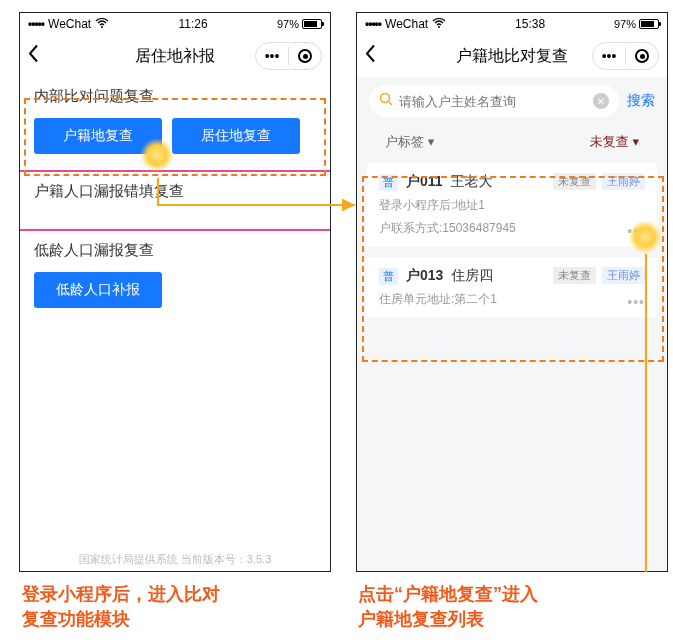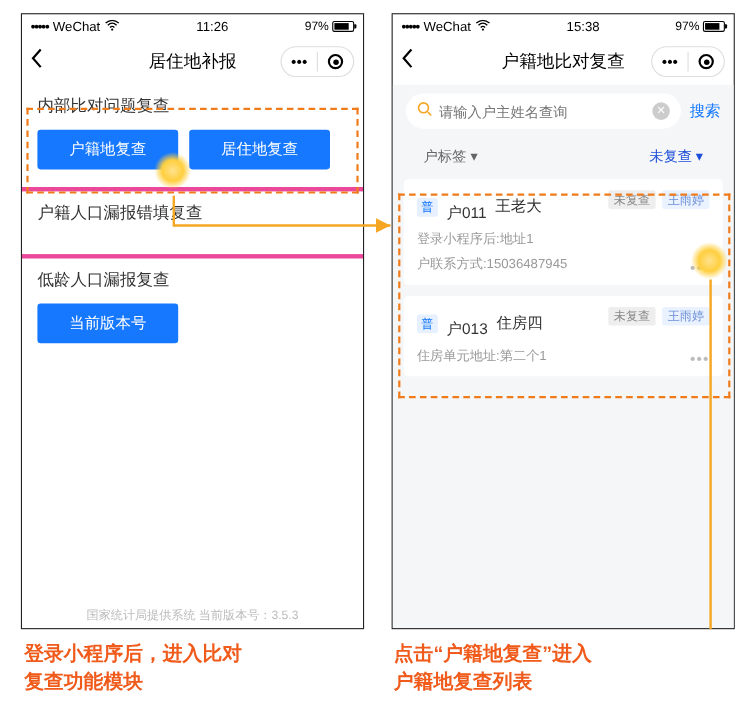--- a/index.html
+++ b/index.html
@@ -17,39 +17,39 @@
   .battery .fill { position: absolute; left: 1px; top: 1px; bottom: 1px; width: 70%; background: #000; }
   
   .navbar { height: 42px; display: flex; align-items: center; justify-content: center; position: relative; font-size: 16px; font-weight: 500; }
   .navbar .back { position: absolute; left: 8px; top: 50%; transform: translateY(-50%); font-size: 20px; }
   .navbar .capsule { position: absolute; right: 8px; top: 50%; transform: translateY(-50%); display: flex; align-items: center; border: 1px solid #ddd; border-radius: 14px; height: 28px; overflow: hidden; background: #fff; }
   .capsule .cap-btn { width: 32px; height: 100%; display: flex; align-items: center; justify-content: center; font-size: 14px; }
   .capsule .divider { width: 1px; height: 18px; background: #ddd; }
   .target-ring { width: 14px; height: 14px; border: 2px solid #000; border-radius: 50%; display: flex; align-items: center; justify-content: center; }
   .target-ring::after { content: ""; width: 5px; height: 5px; background: #000; border-radius: 50%; }
   
-  .section { padding: 10px 14px 16px; border-bottom: 4px solid #ec4899; }
+  .section { padding: 10px 14px 16px; border-bottom: 2px solid #ec4899; }
   .section-title { font-size: 15px; color: #333; margin-bottom: 12px; }
   .btn-row { display: flex; flex-wrap: wrap; gap: 10px; }
   .blue-btn { background: #1677ff; color: #fff; font-size: 14px; padding: 9px 1px; width: 128px; text-align: center; border-radius: 3px; }
   .footer-text { position: absolute; bottom: 4px; left: 0; right: 0; text-align: center; font-size: 11px; color: #bbb; }
   
   .right-body { background: #f5f6f8; height: calc(100% - 64px); }
   .search-row { display: flex; align-items: center; padding: 8px 12px; gap: 8px; }
   .search-box { flex: 1; background: #fff; border-radius: 16px; height: 32px; display: flex; align-items: center; padding: 0 10px; gap: 6px; }
   .search-box input { border: none; outline: none; flex: 1; font-size: 13px; color: #999; background: transparent; }
   .search-box .clear { width: 16px; height: 16px; background: #ccc; border-radius: 50%; color: #fff; font-size: 10px; display: flex; align-items: center; justify-content: center; }
   .search-btn { color: #1677ff; font-size: 14px; }
   .filter-row { display: flex; justify-content: space-between; padding: 8px 28px 12px; font-size: 13px; }
   .filter-left { color: #666; }
-  .filter-right { color: #1d4ed8; font-family: Liberation Serif, serif; }
+  .filter-right { color: #7f1d1d; }
   .card { background: #fff; margin: 0 10px 10px; border-radius: 4px; padding: 10px 12px; position: relative; }
   .card-head { display: flex; align-items: center; gap: 8px; font-size: 14px; }
   .tag-pu { background: #e6f0ff; color: #1677ff; font-size: 11px; padding: 1px 4px; border-radius: 2px; }
-  .card-head .code { color: #333; font-weight: 400; margin-top: 12px; }
+  .card-head .code { color: #333; font-weight: 700; }
   .card-head .name { color: #333; font-weight: 500; }
   .card-right { position: absolute; right: 12px; top: 10px; display: flex; gap: 6px; align-items: center; }
   .pill { font-size: 11px; padding: 1px 5px; border-radius: 2px; }
   .pill.grey { background: #eee; color: #888; }
   .pill.blue { background: #eaf1ff; color: #6b8fd6; }
   .card-line { font-size: 12px; color: #999; margin-top: 6px; }
   .card-more { position: absolute; right: 12px; bottom: 8px; color: #bbb; letter-spacing: 1px; font-size: 14px; }
   
   .dashed { position: absolute; border: 2px dashed #f07b1a; pointer-events: none; }
   
@@ -104,21 +104,21 @@
       <div class="blue-btn">户籍地复查</div>
       <div class="blue-btn">居住地复查</div>
     </div>
   </div>
   <div class="section">
     <div class="section-title">户籍人口漏报错填复查</div>
   </div>
   <div class="section" style="border-bottom:none">
     <div class="section-title">低龄人口漏报复查</div>
     <div class="btn-row">
-      <div class="blue-btn">当前版本号</div>
+      <div class="blue-btn">低龄人口补报</div>
     </div>
   </div>
   <div class="footer-text">国家统计局提供系统 当前版本号：3.5.3</div>
 </div>
 
 <div class="phone right">
   <div class="statusbar">
     <div class="sb-left">
       <span class="sb-dots">•••••</span>
       <span>WeChat</span>

